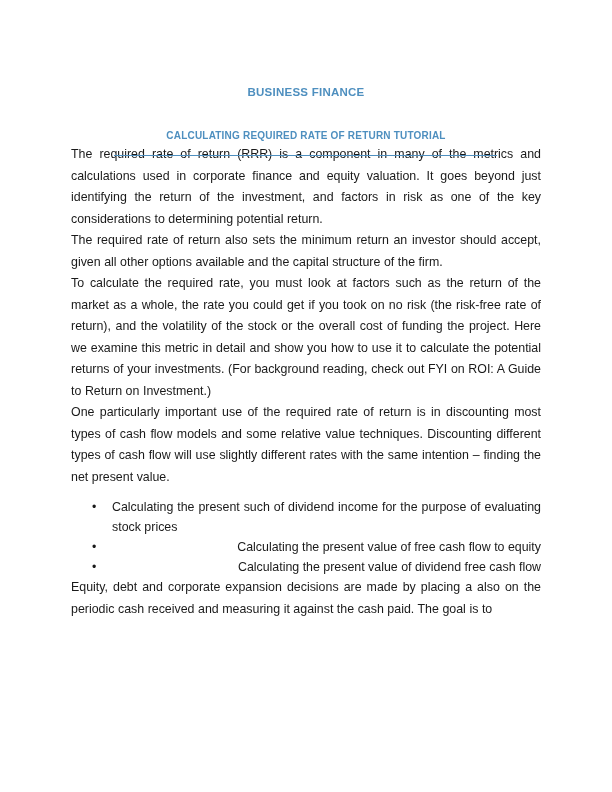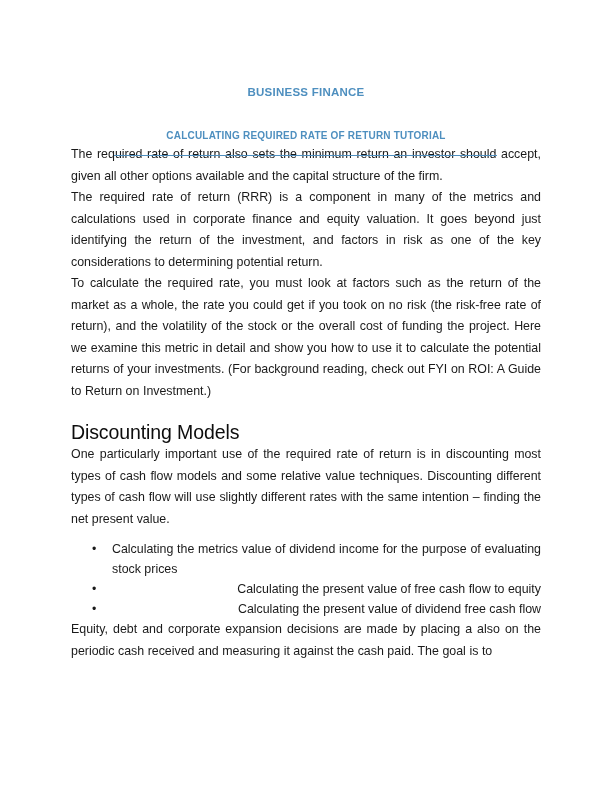--- a/index.html
+++ b/index.html
@@ -123,35 +123,34 @@
 <body>
 
 <div class="page">
 
   <div class="content">
 
     <div class="doc-kicker">BUSINESS FINANCE</div>
 
     <div class="doc-title">CALCULATING REQUIRED RATE OF RETURN TUTORIAL</div>
 
+    <p class="body-text gap-first">The required rate of return (RRR) is a component in many of the metrics and calculations used in corporate finance and equity valuation. It goes beyond just identifying the return of the investment, and factors in risk as one of the key considerations to determining potential return.</p>
+
     <p class="body-text gap-para">The required rate of return also sets the minimum return an investor should accept, given all other options available and the capital structure of the firm.</p>
-
-    <p class="body-text gap-first">The required rate of return (RRR) is a component in many of the metrics and calculations used in corporate finance and equity valuation. It goes beyond just identifying the return of the investment, and factors in risk as one of the key considerations to determining potential return.</p>
 
     <p class="body-text gap-para">To calculate the required rate, you must look at factors such as the return of the market as a whole, the rate you could get if you took on no risk (the risk-free rate of return), and the volatility of the stock or the overall cost of funding the project. Here we examine this metric in detail and show you how to use it to calculate the potential returns of your investments. (For background reading, check out FYI on ROI: A Guide to Return on Investment.)</p>
 
-    <h2 class="section-heading">Discounting Models</h2>
 
     <p class="body-text gap-lead">One particularly important use of the required rate of return is in discounting most types of cash flow models and some relative value techniques. Discounting different types of cash flow will use slightly different rates with the same intention – finding the net present value.</p>
 
 
     <ul class="bullet-list">
       <li>
         <span class="bullet-dot">•</span>
-        <span class="li-text">Calculating the metrics value of dividend income for the purpose of evaluating stock prices</span>
+        <span class="li-text">Calculating the present such of dividend income for the purpose of evaluating stock prices</span>
       </li>
       <li class="single">
         <span class="bullet-dot">•</span>
         <span class="li-text">Calculating the present value of free cash flow to equity</span>
       </li>
       <li class="single">
         <span class="bullet-dot">•</span>
         <span class="li-text">Calculating the present value of dividend free cash flow</span>
       </li>
     </ul>

